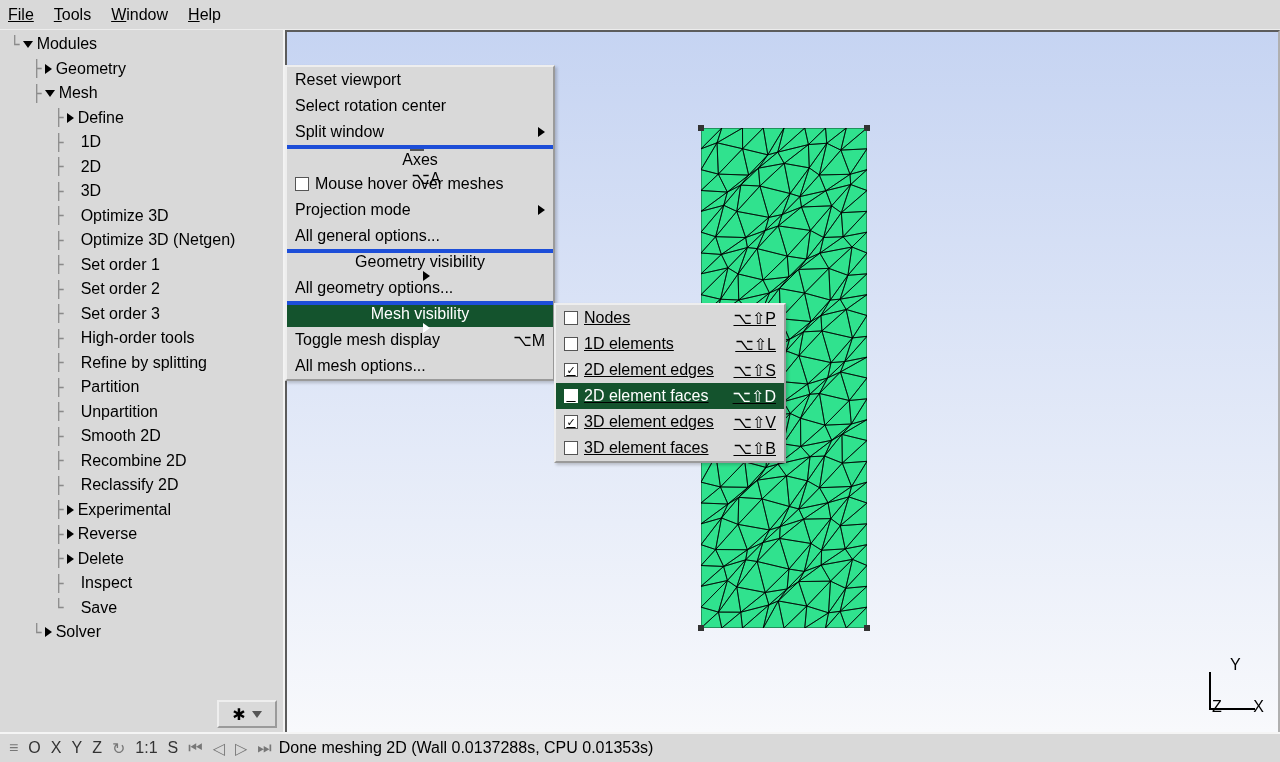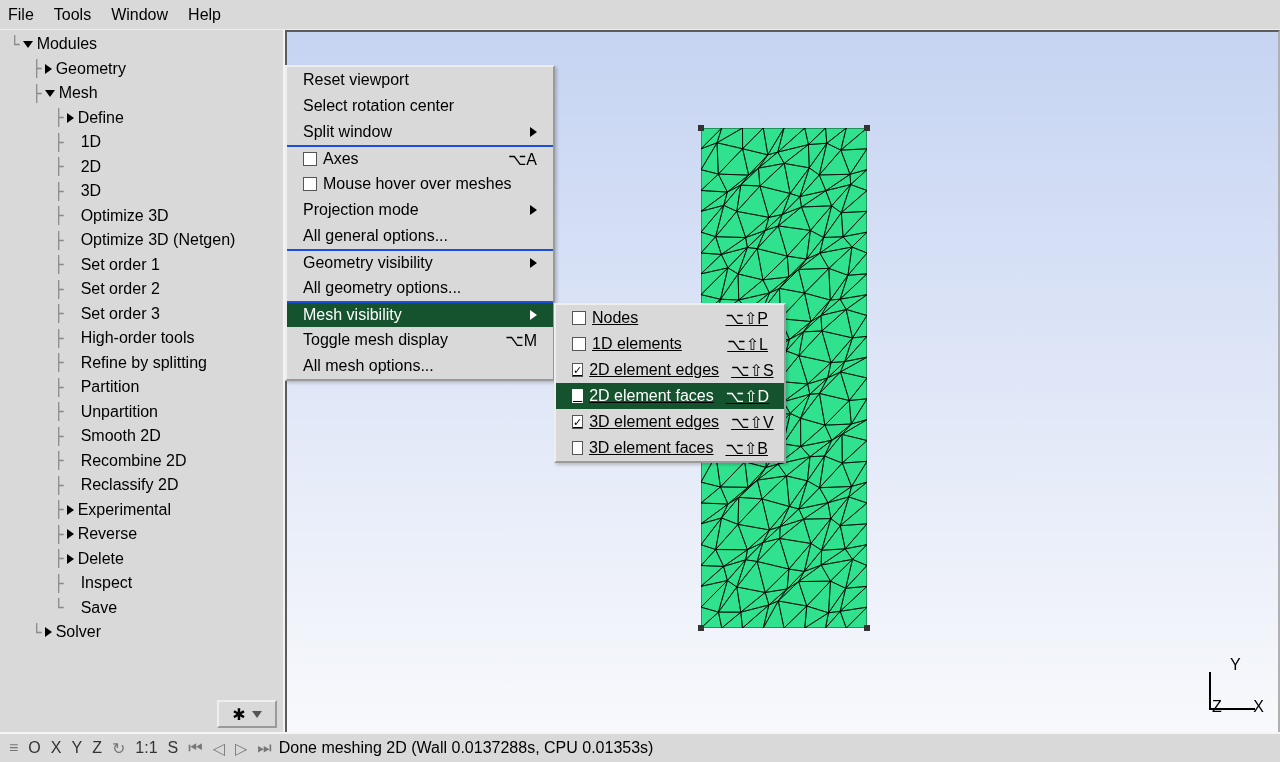--- a/index.html
+++ b/index.html
@@ -8,21 +8,21 @@
 .menubar {
   height: 30px;
   background: #d9d9d9;
   border-bottom: 1px solid #ededed;
   display: flex;
   align-items: center;
   padding: 0 8px;
   font-size: 16px;
 }
 .menubar .menu-item { margin-right: 20px; cursor: default; }
-.menubar .menu-item .ul { }
+.menubar .menu-item .ul { text-decoration: underline; }
 
 .main {
   display: flex;
   height: 702px;
   background: #d9d9d9;
 }
 
 .sidebar {
   width: 285px;
   background: #d9d9d9;
@@ -97,25 +97,25 @@
   background: #d9d9d9;
   border: 2px outset #eee;
   font-size: 16px;
   z-index: 10;
   box-shadow: 2px 2px 3px rgba(0,0,0,0.2);
 }
 .ctx-row {
   display: flex;
   align-items: center;
   height: 26px;
-  padding: 0 16px;
+  padding: 0 8px;
   cursor: default;
   white-space: nowrap;
 }
-.ctx-row.sep-top { border-top: 2px solid #1d4ed8; }
+.ctx-row.sep-top { border-top: 4px solid #1d4ed8; flex-direction: column; }
 .ctx-row .spacer { flex: 1; }
 .ctx-row .shortcut { margin-left: 12px; }
 .ctx-row .arrow-r { width: 0; height: 0; border-top: 5px solid transparent; border-bottom: 5px solid transparent; border-left: 7px solid #000; margin-left: 12px; }
 .ctx-row.highlight { background: #14532d; color: #fff; }
 .ctx-row.highlight .arrow-r { border-left-color: #fff; }
 .ctx-row.italic { }
 .ctx-check { width: 14px; height: 14px; border: 1px solid #555; margin-right: 6px; background: #fff; display: flex; align-items: center; justify-content: center; font-size: 11px; line-height: 1; }
 .ctx-check.hl { border-color: #fff; }
 
 .menu1 { position: absolute; left: -2px; top: 33px; width: 270px; }

